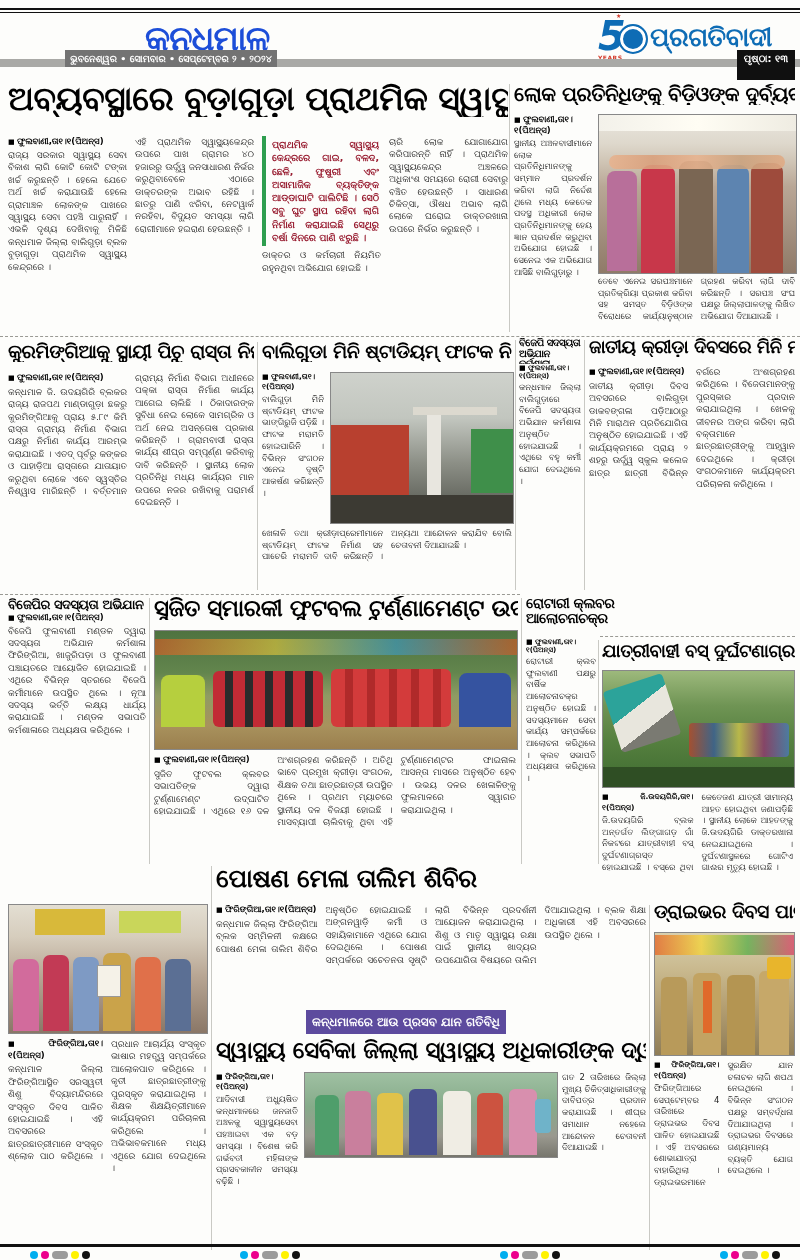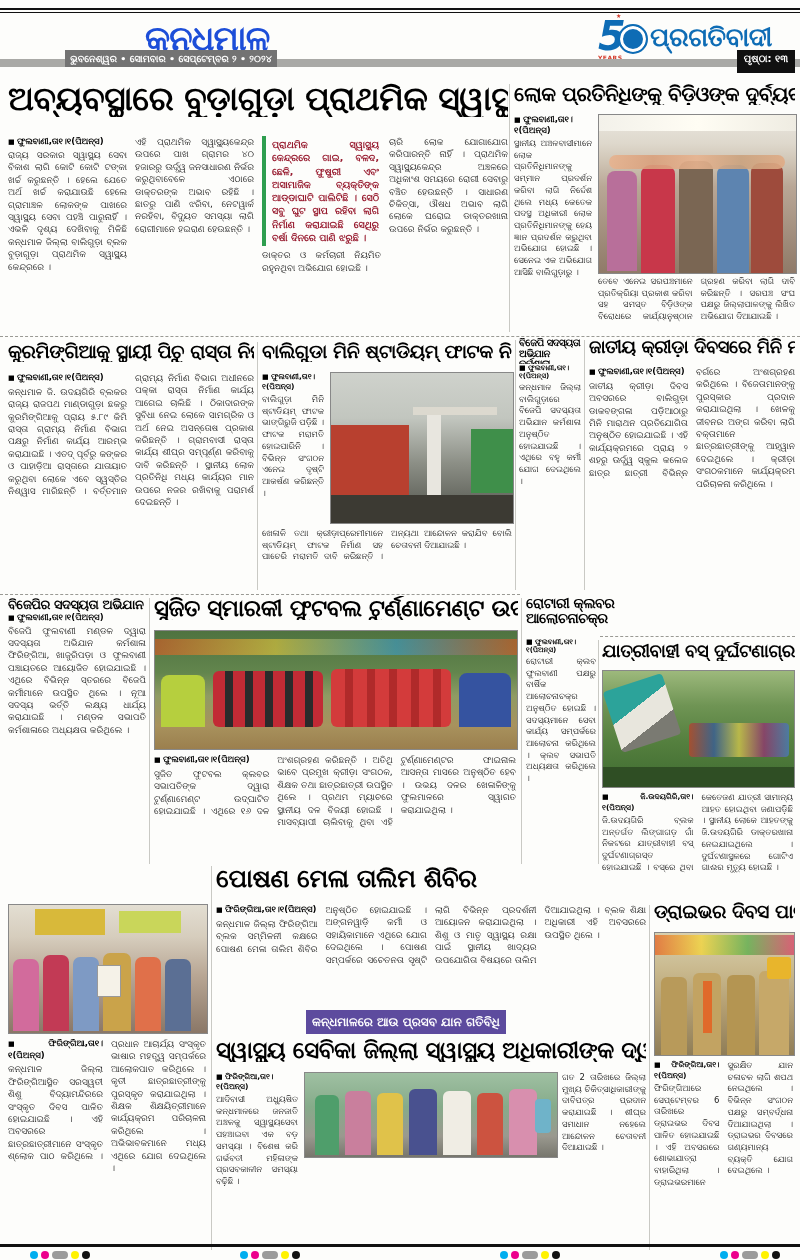--- a/index.html
+++ b/index.html
@@ -45,21 +45,21 @@
   <div class="abs masthead-section" style="left:145px;top:18px;">କନ୍ଧମାଳ</div>
   <div class="abs" style="left:598px;top:14px;width:200px;height:44px;">
     <span class="years abs" style="left:18px;top:-2px;">★</span>
     <span class="big5 abs" style="left:0;top:2px;">5</span>
     <span class="emblem abs" style="left:20px;top:10px;"></span>
     <span class="years abs" style="left:0;top:40px;">YEARS</span>
     <span class="brand abs" style="left:52px;top:8px;">ପ୍ରଗତିବାଦୀ</span>
   </div>
   <div class="rule-gray" style="left:0;top:59px;width:800px;height:8px;"></div>
   <div class="abs datebox" style="left:65px;top:50px;width:212px;height:17px;">ଭୁବନେଶ୍ୱର • ସୋମବାର • ସେପ୍ଟେମ୍ବର ୨ • ୨୦୨୪</div>
-  <div class="abs pagebox" style="left:737px;top:50px;width:58px;height:23px;">ପୃଷ୍ଠା: ୧୩</div>
+  <div class="abs pagebox" style="left:737px;top:50px;width:58px;height:30px;">ପୃଷ୍ଠା: ୧୩</div>
 
   <div class="abs" style="left:8px;top:82px;width:500px;height:250px;">
     <div class="headline" style="font-size:33px;width:500px;">ଅବ୍ୟବସ୍ଥାରେ ବୁଡ଼ାଗୁଡ଼ା ପ୍ରାଥମିକ ସ୍ୱାସ୍ଥ୍ୟ କେନ୍ଦ୍ର</div>
     <div class="abs" style="left:0;top:54px;width:119px;height:192px;">
       <span class="byline">ଫୁଲବାଣୀ,ତା୧।୧(ପିଅନ୍ସ)</span>
       <div class="body-txt" style="height:178px;">ରାଜ୍ୟ ସରକାର ସ୍ୱାସ୍ଥ୍ୟ ସେବା ବିକାଶ ଲାଗି କୋଟି କୋଟି ଟଙ୍କା ଖର୍ଚ୍ଚ କରୁଛନ୍ତି । ହେଲେ ଯେତେ ଅର୍ଥ ଖର୍ଚ୍ଚ କରାଯାଉଛି ହେଲେ ଗ୍ରାମାଞ୍ଚଳ ଲୋକଙ୍କ ପାଖରେ ସ୍ୱାସ୍ଥ୍ୟ ସେବା ପହଞ୍ଚି ପାରୁନାହିଁ । ଏଭଳି ଦୃଶ୍ୟ ଦେଖିବାକୁ ମିଳିଛି କନ୍ଧମାଳ ଜିଲ୍ଲା ବାଲିଗୁଡ଼ା ବ୍ଲକ ବୁଡ଼ାଗୁଡ଼ା ପ୍ରାଥମିକ ସ୍ୱାସ୍ଥ୍ୟ କେନ୍ଦ୍ରରେ ।</div>
     </div>
     <div class="abs body-txt" style="left:127px;top:54px;width:119px;height:192px;">ଏହି ପ୍ରାଥମିକ ସ୍ୱାସ୍ଥ୍ୟକେନ୍ଦ୍ର ଉପରେ ପାଖ ଗ୍ରାମର ୪୦ ହଜାରରୁ ଊର୍ଦ୍ଧ୍ୱ ଜନସାଧାରଣ ନିର୍ଭର କରୁଥିବାବେଳେ ଏଠାରେ ଡାକ୍ତରଙ୍କ ଅଭାବ ରହିଛି । ଛାତରୁ ପାଣି ଝରିବା, ନେଟୱାର୍କ ନରହିବା, ବିଦ୍ୟୁତ ସମସ୍ୟା ଲାଗି ରୋଗୀମାନେ ହଇରାଣ ହେଉଛନ୍ତି ।</div>
     <div class="abs body-txt" style="left:381px;top:54px;width:119px;height:192px;">ଚାରି ଲୋକ ଯୋଗାଯୋଗ କରିପାରନ୍ତି ନାହିଁ । ପ୍ରାଥମିକ ସ୍ୱାସ୍ଥ୍ୟକେନ୍ଦ୍ର ଅଞ୍ଚଳରେ ଅଧିକାଂଶ ସମୟରେ ରୋଗୀ ସେବାରୁ ବଞ୍ଚିତ ହେଉଛନ୍ତି । ସାଧାରଣ ଚିକିତ୍ସା, ଔଷଧ ଅଭାବ ଲାଗି ଲୋକେ ଘରୋଇ ଡାକ୍ତରଖାନା ଉପରେ ନିର୍ଭର କରୁଛନ୍ତି ।</div>
     <div class="abs" style="left:254px;top:54px;width:119px;height:192px;">
@@ -246,21 +246,21 @@
       <div class="abs" style="left:0;top:2px;width:139px;height:20px;background:linear-gradient(90deg,#e46a2d,#f2d53e,#5fae4d,#d8486a);opacity:.8;"></div>
       <div class="abs" style="left:6px;top:44px;width:26px;height:78px;background:#b89a5a;border-radius:6px 6px 0 0;"></div>
       <div class="abs" style="left:38px;top:40px;width:28px;height:82px;background:#c2a362;border-radius:6px 6px 0 0;"></div>
       <div class="abs" style="left:48px;top:48px;width:9px;height:52px;background:#e06a2a;"></div>
       <div class="abs" style="left:72px;top:42px;width:28px;height:80px;background:#b49552;border-radius:6px 6px 0 0;"></div>
       <div class="abs" style="left:104px;top:38px;width:30px;height:84px;background:#c6a869;border-radius:6px 6px 0 0;"></div>
       <div class="abs" style="left:112px;top:24px;width:24px;height:22px;background:#e8b52c;border-radius:3px;"></div>
     </div>
     <div class="abs body-txt cols2" style="left:0;top:158px;width:139px;height:188px;font-size:8.5px;">
       <span class="byline" style="font-size:7.5px;">ଫିରିଙ୍ଗିଆ,ତା୧।୧(ପିଅନ୍ସ)</span>
-      <span>ଫିରିଙ୍ଗିଆରେ ସେପ୍ଟେମ୍ବର 6 ତାରିଖରେ ଡ୍ରାଇଭର ଦିବସ ପାଳିତ ହୋଇଯାଇଛି । ଏହି ଅବସରରେ ଶୋଭାଯାତ୍ରା ବାହାରିଥିଲା । ଡ୍ରାଇଭରମାନେ ସୁରକ୍ଷିତ ଯାନ ଚଳାଚଳ ଲାଗି ଶପଥ ନେଇଥିଲେ । ବିଭିନ୍ନ ସଂଗଠନ ପକ୍ଷରୁ ସମ୍ବର୍ଦ୍ଧନା ଦିଆଯାଇଥିଲା । ଡ୍ରାଇଭର ଦିବସରେ ଗଣ୍ୟମାନ୍ୟ ବ୍ୟକ୍ତି ଯୋଗ ଦେଇଥିଲେ ।</span>
+      <span>ଫିରିଙ୍ଗିଆରେ ସେପ୍ଟେମ୍ବର 4 ତାରିଖରେ ଡ୍ରାଇଭର ଦିବସ ପାଳିତ ହୋଇଯାଇଛି । ଏହି ଅବସରରେ ଶୋଭାଯାତ୍ରା ବାହାରିଥିଲା । ଡ୍ରାଇଭରମାନେ ସୁରକ୍ଷିତ ଯାନ ଚଳାଚଳ ଲାଗି ଶପଥ ନେଇଥିଲେ । ବିଭିନ୍ନ ସଂଗଠନ ପକ୍ଷରୁ ସମ୍ବର୍ଦ୍ଧନା ଦିଆଯାଇଥିଲା । ଡ୍ରାଇଭର ଦିବସରେ ଗଣ୍ୟମାନ୍ୟ ବ୍ୟକ୍ତି ଯୋଗ ଦେଇଥିଲେ ।</span>
     </div>
   </div>
 
   <div class="rule-h" style="left:0;top:1244px;width:800px;height:3px;"></div>
   <div class="regset" style="left:30px;top:1251px;">
     <i style="background:#00aeef;"></i>
       <i style="background:#ec008c;"></i>
       <i class="pill" style="background:#9b9b9b;"></i>
       <i style="background:#fff200;"></i>
       <i style="background:#111;"></i>

